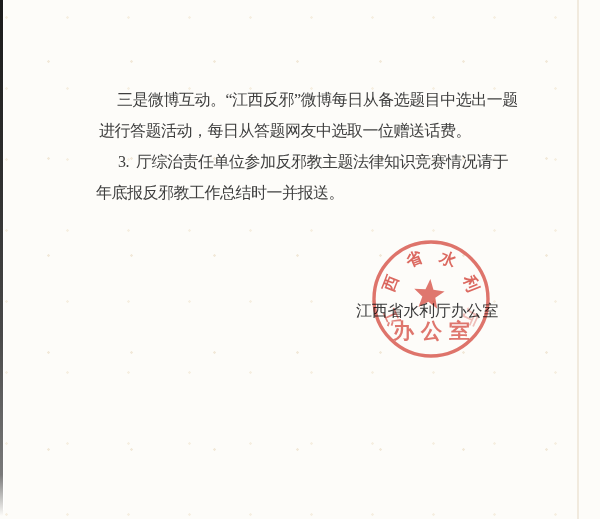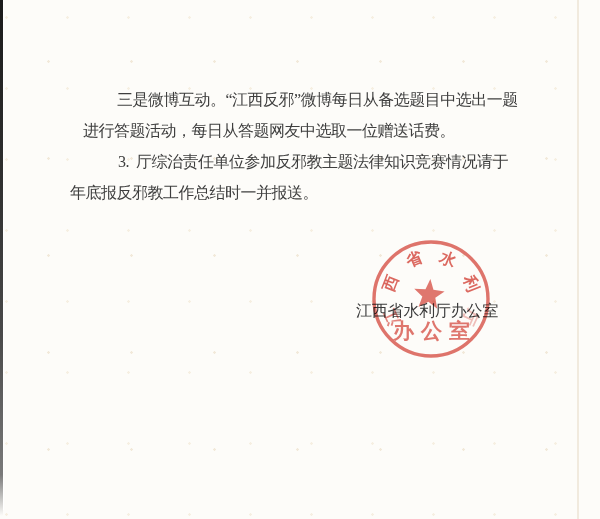--- a/index.html
+++ b/index.html
@@ -32,23 +32,23 @@
     position:absolute;left:577px;top:0;width:2px;height:519px;
     background:#eee5d7;opacity:.8;
   }
   
   .line{
     position:absolute;white-space:pre;
     font-size:16px;letter-spacing:-0.5px;color:#3e3e3e;
     text-rendering:optimizeLegibility;
   }
   .l1{left:117px;top:90px;}
-  .l2{left:83px;top:121px;font-family:Liberation Serif, serif;}
+  .l2{left:99px;top:121px;font-family:Liberation Serif, serif;}
   .l3{left:118px;top:152px;}
-  .l4{left:70px;top:183px;text-align:right;}
+  .l4{left:96px;top:183px;text-align:right;}
   .signature{
     position:absolute;left:356px;top:301px;white-space:pre;
     font-size:16px;letter-spacing:-0.2px;color:#3a3a3a;
   }
   .date{
     position:absolute;left:365px;top:332px;white-space:pre;
     font-size:16px;letter-spacing:0.2px;color:#3a3a3a;
   }
   
   .seal{

